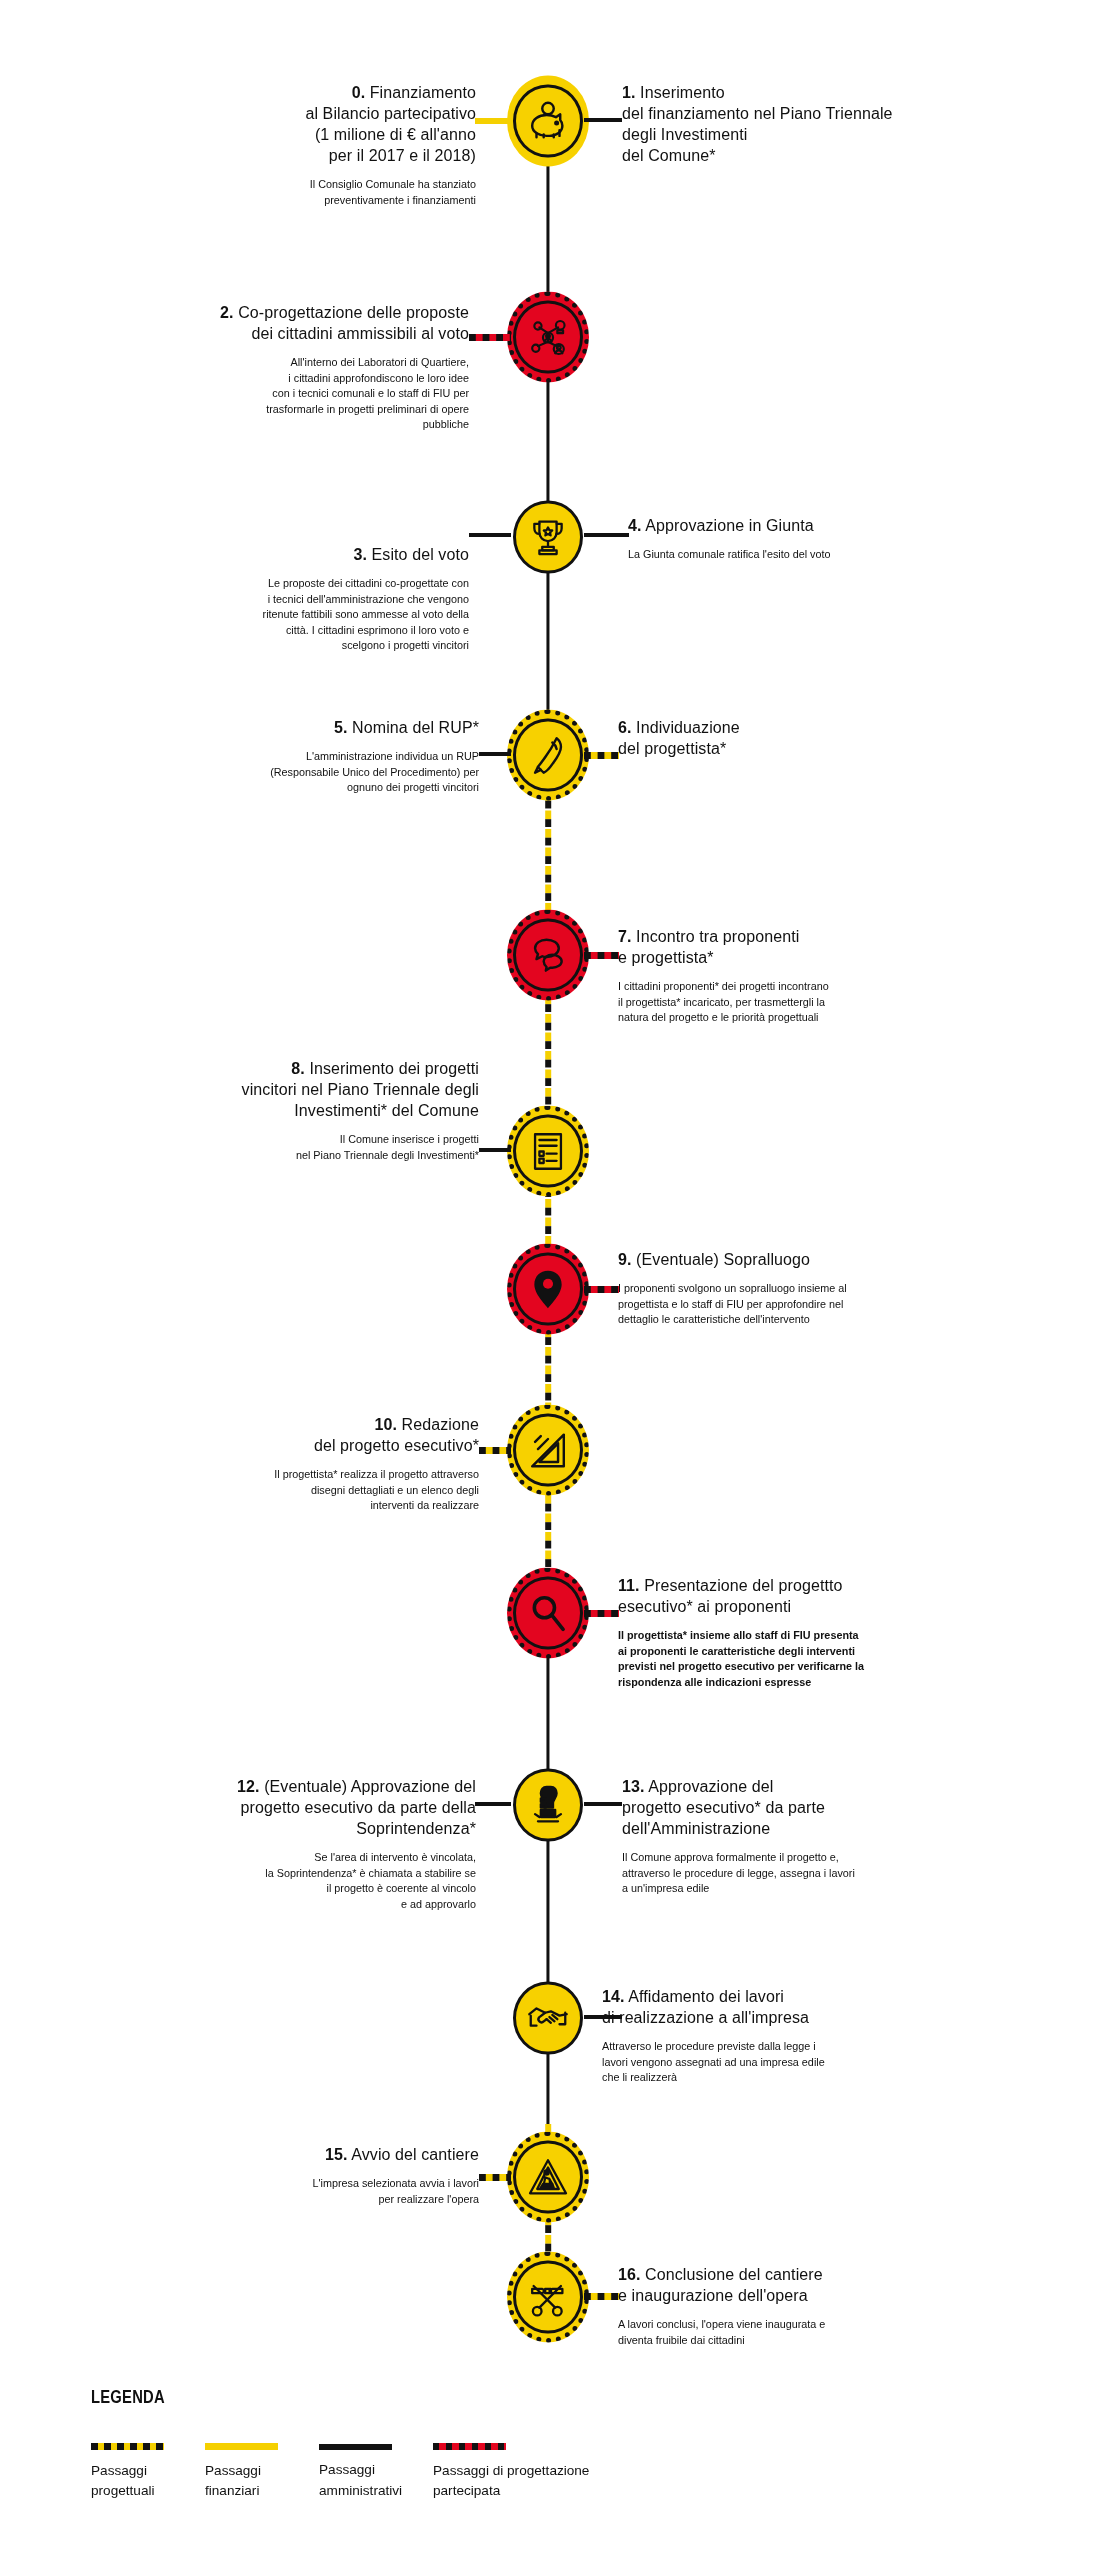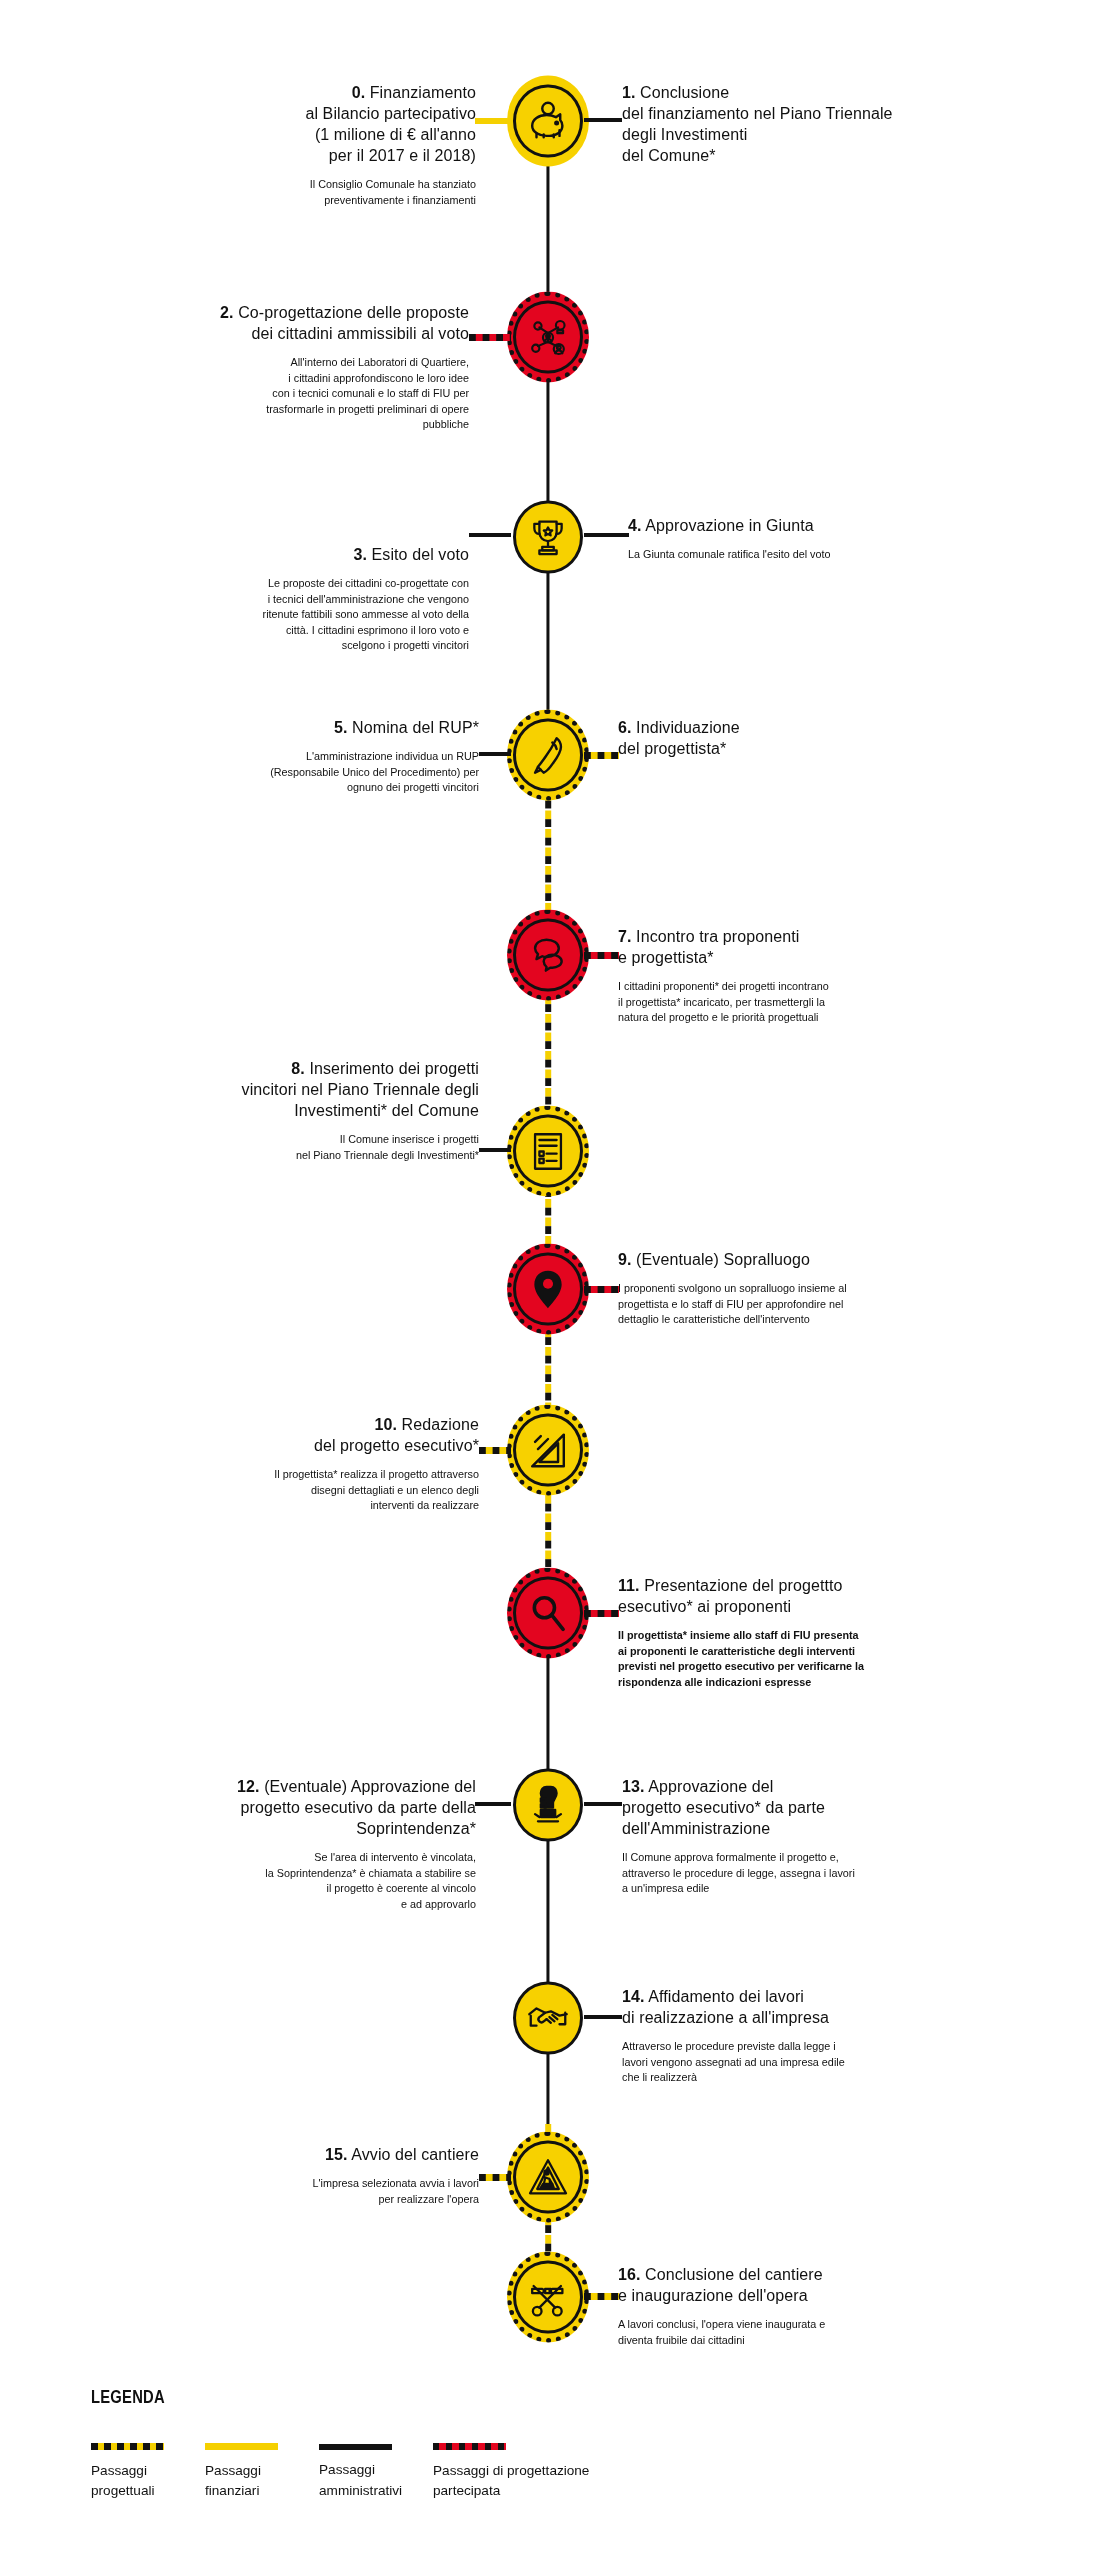--- a/index.html
+++ b/index.html
@@ -284,21 +284,21 @@
       <div class="conn solid" style="top: 2015px; left: 584px; width: 38px;"></div>
       <div class="conn ydash" style="top: 2174px; right: 584px; width: 32px;"></div>
       <div class="conn ydash" style="top: 2293px; left: 584px; width: 35px;"></div>
     </div>
   <div id="blocks">
       <div class="blk left" style="top: 82px; right: 619px; width: 346px;">
         <div class="ttl"><span class="num">0.</span><span> Finanziamento</span><br><span>al Bilancio partecipativo</span><br><span>(1 milione di € all'anno</span><br><span>per il 2017 e il 2018)</span></div>
         <div class="dsc" style="width: 266px; margin-left: auto;">Il Consiglio Comunale ha stanziato<br>preventivamente i finanziamenti</div>
       </div>
       <div class="blk right" style="top: 82px; left: 622px; width: 371px;">
-        <div class="ttl"><span class="num">1.</span><span> Conclusione</span><br><span>del finanziamento nel Piano Triennale</span><br><span>degli Investimenti</span><br><span>del Comune*</span></div>
+        <div class="ttl"><span class="num">1.</span><span> Inserimento</span><br><span>del finanziamento nel Piano Triennale</span><br><span>degli Investimenti</span><br><span>del Comune*</span></div>
       </div>
       <div class="blk left" style="top: 302px; right: 626px; width: 359px;">
         <div class="ttl"><span class="num">2.</span><span> Co-progettazione delle proposte</span><br><span>dei cittadini ammissibili al voto</span></div>
         <div class="dsc" style="width: 309px; margin-left: auto;">All'interno dei Laboratori di Quartiere,<br>i cittadini approfondiscono le loro idee<br>con i tecnici comunali e lo staff di FIU per<br>trasformarle in progetti preliminari di opere<br>pubbliche</div>
       </div>
       <div class="blk left" style="top: 544px; right: 626px; width: 334px;">
         <div class="ttl"><span class="num">3.</span><span> Esito del voto</span></div>
         <div class="dsc" style="width: 334px; margin-left: auto;">Le proposte dei cittadini co-progettate con<br>i tecnici dell'amministrazione che vengono<br>ritenute fattibili sono ammesse al voto della<br>città. I cittadini esprimono il loro voto e<br>scelgono i progetti vincitori</div>
       </div>
       <div class="blk right" style="top: 515px; left: 628px; width: 321px;">
@@ -333,21 +333,21 @@
         <div class="dsc" style="width: 371px; font-weight: bold;">Il progettista* insieme allo staff di FIU presenta<br>ai proponenti le caratteristiche degli interventi<br>previsti nel progetto esecutivo per verificarne la<br>rispondenza alle indicazioni espresse</div>
       </div>
       <div class="blk left" style="top: 1776px; right: 619px; width: 346px;">
         <div class="ttl"><span class="num">12.</span><span> (Eventuale) Approvazione del</span><br><span>progetto esecutivo da parte della</span><br><span>Soprintendenza*</span></div>
         <div class="dsc" style="width: 309px; margin-left: auto;">Se l'area di intervento è vincolata,<br>la Soprintendenza* è chiamata a stabilire se<br>il progetto è coerente al vincolo<br>e ad approvarlo</div>
       </div>
       <div class="blk right" style="top: 1776px; left: 622px; width: 359px;">
         <div class="ttl"><span class="num">13.</span><span> Approvazione del</span><br><span>progetto esecutivo* da parte</span><br><span>dell'Amministrazione</span></div>
         <div class="dsc" style="width: 359px;">Il Comune approva formalmente il progetto e,<br>attraverso le procedure di legge, assegna i lavori<br>a un'impresa edile</div>
       </div>
-      <div class="blk right" style="top: 1986px; left: 622px; width: 321px;">
+      <div class="blk right" style="top: 1986px; left: 602px; width: 321px;">
         <div class="ttl"><span class="num">14.</span><span> Affidamento dei lavori</span><br><span>di realizzazione a all'impresa</span></div>
         <div class="dsc" style="width: 346px;">Attraverso le procedure previste dalla legge i<br>lavori vengono assegnati ad una impresa edile<br>che li realizzerà</div>
       </div>
       <div class="blk left" style="top: 2144px; right: 616px; width: 321px;">
         <div class="ttl"><span class="num">15.</span><span> Avvio del cantiere</span></div>
         <div class="dsc" style="width: 284px; margin-left: auto;">L'impresa selezionata avvia i lavori<br>per realizzare l'opera</div>
       </div>
       <div class="blk right" style="top: 2264px; left: 618px; width: 334px;">
         <div class="ttl"><span class="num">16.</span><span> Conclusione del cantiere</span><br><span>e inaugurazione dell'opera</span></div>
         <div class="dsc" style="width: 334px;">A lavori conclusi, l'opera viene inaugurata e<br>diventa fruibile dai cittadini</div>

